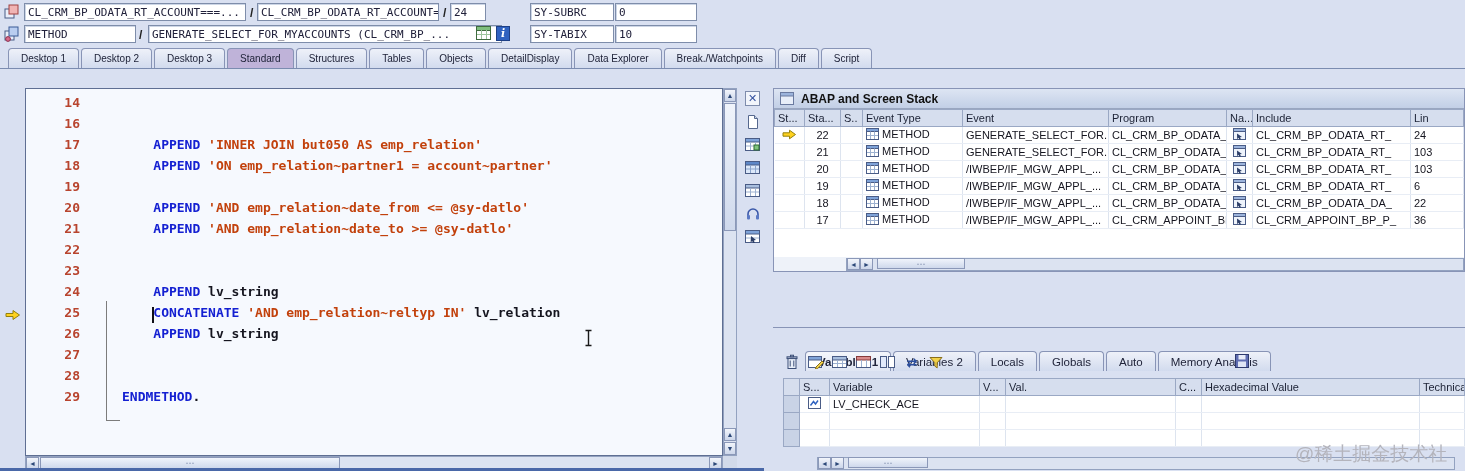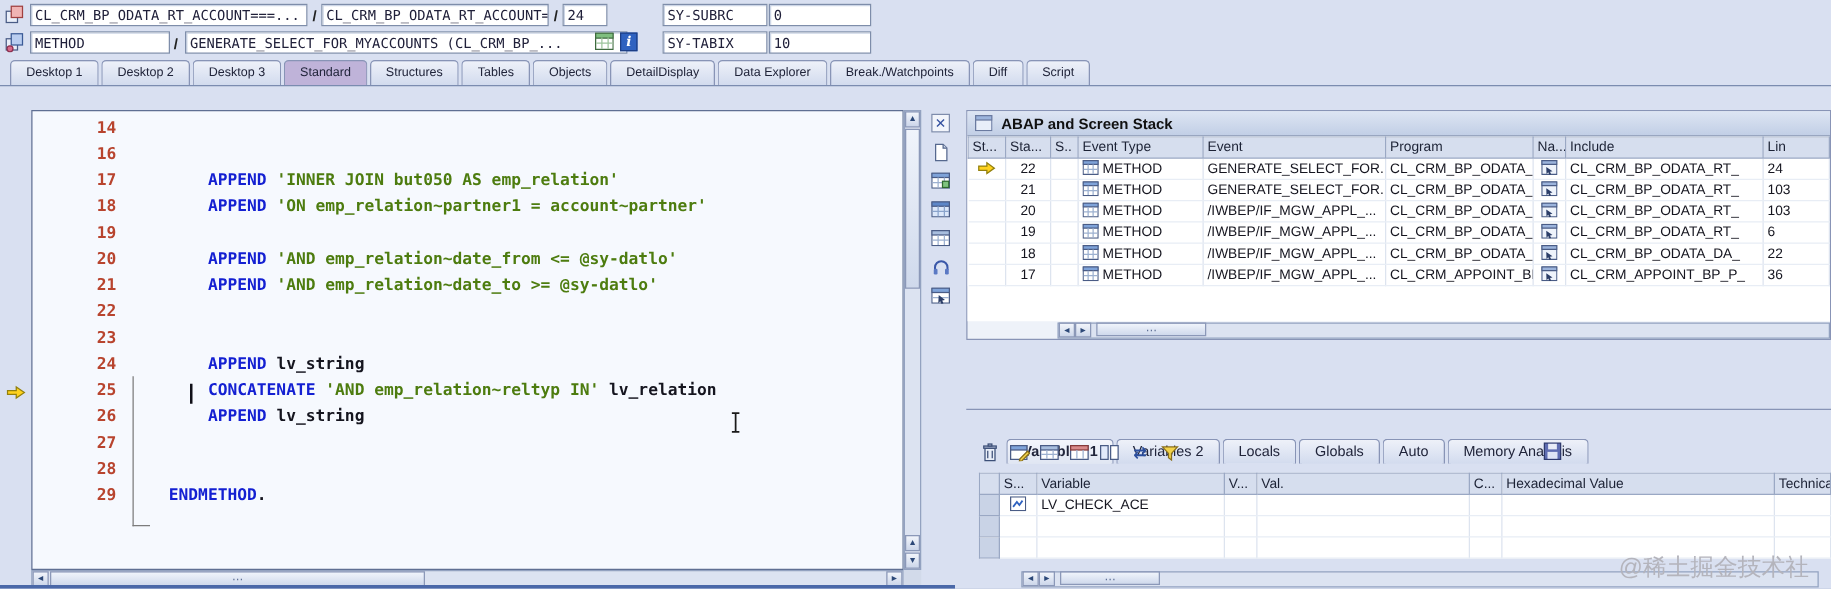--- a/index.html
+++ b/index.html
@@ -21,26 +21,26 @@
          border:1px solid #8894b6; border-bottom:none; border-radius:4px 4px 0 0;
          font-size:10px; color:#20243a; white-space:nowrap; cursor:default; }
   .tab.active { background:#bfb3d9; }
   .vtabs { position:absolute; left:32px; top:0; display:flex; align-items:center; height:22px;margin-top:44px; }
   .vtabs .tab { font-size:11.5px; }
   .vtabs .tab.active { background:linear-gradient(#f4f6fc,#e0e6f3); font-weight:bold; }
 
   
   #editor { position:absolute; left:25px; top:88px; width:698px; height:368px;
             background:#f6f9fe; border:1px solid #5f6f93; overflow:hidden; }
-  #code-lines { position:absolute; left:0; top:0; right:16px; padding-top:6px;padding-left:13px; }
+  #code-lines { position:absolute; left:0; top:0; right:16px; padding-top:6px; }
   .line { display:flex; height:21px; line-height:21px; padding-left:12px;
           font:bold 13px "DejaVu Sans Mono", monospace; }
   .ln { width:42px; flex:none; text-align:right; color:#b8442e; }
   .code { white-space:pre; margin-left:42px; color:#15151f; }
-  .tk-k { color:#1420d2; } .tk-s { color:#4d7c0f; } .tk-p { color:#15151f; } .tk-w { }
+  .tk-k { color:#1420d2; } .tk-s { color:#c2410c; } .tk-p { color:#15151f; } .tk-w { }
   .scope-bracket { position:absolute; left:80px; top:212px; width:14px; height:120px;
                    border-left:1px solid #7c7c7c; border-bottom:1px solid #7c7c7c; }
   .caret { position:absolute; left:126px; top:218px; width:2px; height:16px; background:#101018; }
 
   
   .sb { position:absolute; background:#dce3f1; border:1px solid #93a2c0; }
   .sbtn { position:absolute; width:13px; height:12px; background:linear-gradient(#f2f5fb,#ccd6ea);
           border:1px solid #8b98b8; font-size:7px; color:#2c4878; text-align:center; line-height:11px; }
   .sbtn.v { width:12px; height:13px; line-height:12px; }
   .sthumb { position:absolute; background:linear-gradient(#f0f4fb,#cfd9ec); border:1px solid #8b98b8;

